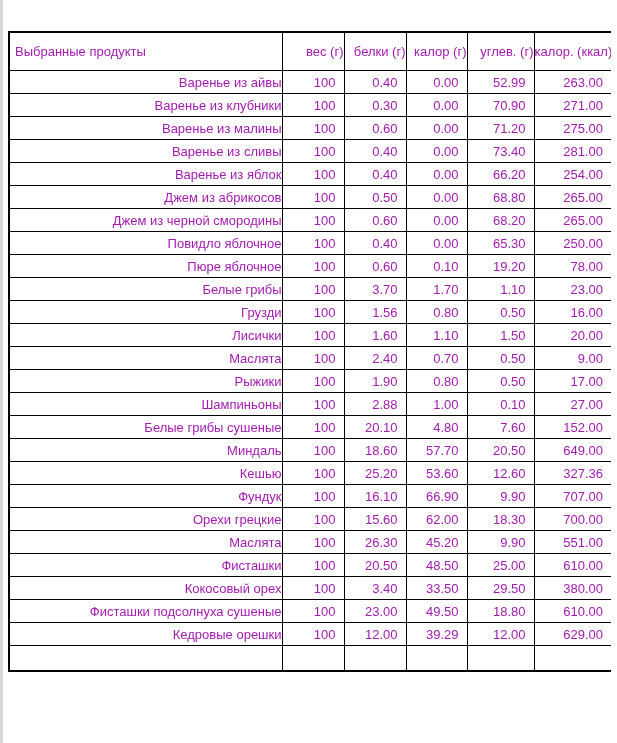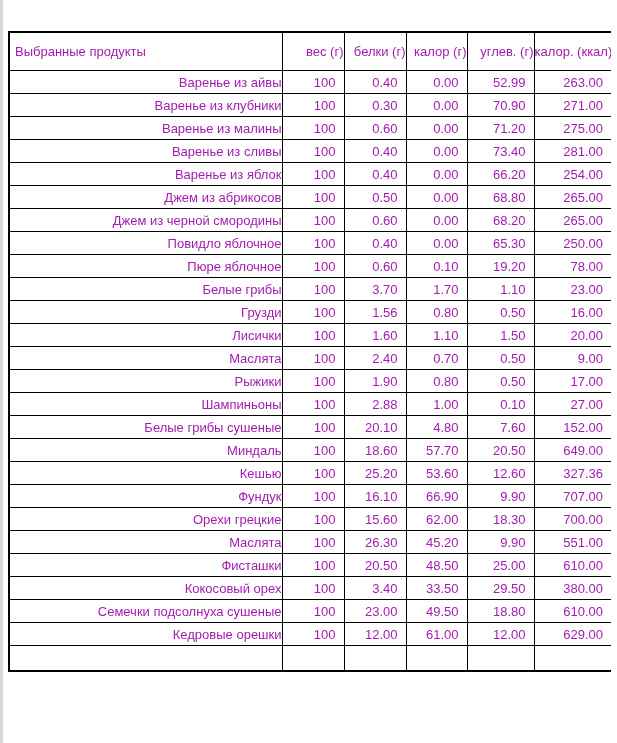--- a/index.html
+++ b/index.html
@@ -284,32 +284,32 @@
           </tr>
           <tr>
             <td class="name">Кокосовый орех</td>
             <td class="num">100</td>
             <td class="num">3.40</td>
             <td class="num">33.50</td>
             <td class="num">29.50</td>
             <td class="num">380.00</td>
           </tr>
           <tr>
-            <td class="name">Семечки подсолнуха сушеные</td>
+            <td class="name">Фисташки подсолнуха сушеные</td>
             <td class="num">100</td>
             <td class="num">23.00</td>
             <td class="num">49.50</td>
             <td class="num">18.80</td>
             <td class="num">610.00</td>
           </tr>
           <tr>
             <td class="name">Кедровые орешки</td>
             <td class="num">100</td>
             <td class="num">12.00</td>
-            <td class="num">61.00</td>
+            <td class="num">39.29</td>
             <td class="num">12.00</td>
             <td class="num">629.00</td>
           </tr>
         </tbody>
       <tbody>
         <tr class="partial">
           <td></td>
           <td></td>
           <td></td>
           <td></td>

